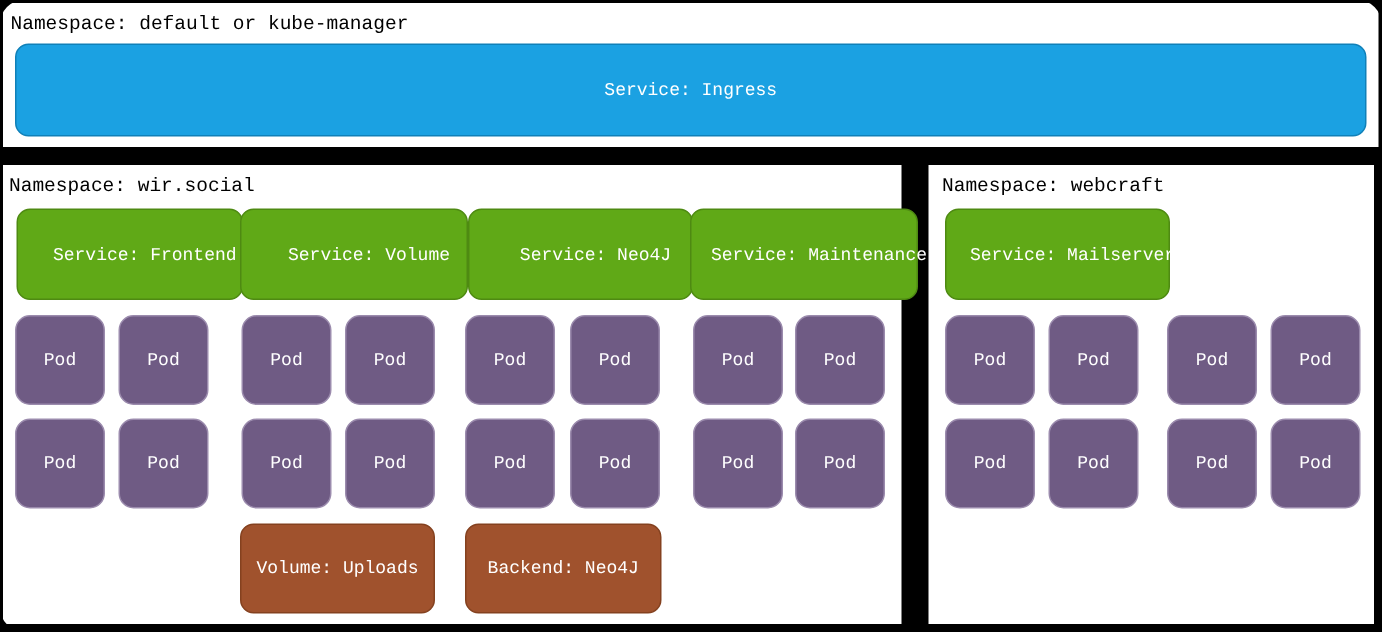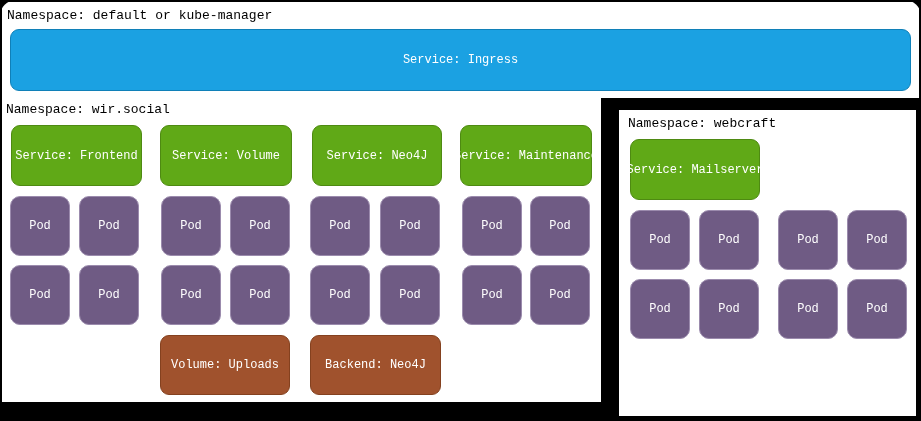--- a/index.html
+++ b/index.html
@@ -26,35 +26,35 @@
     display: flex;
     align-items: center;
     justify-content: center;
     color: #ffffff;
     font-size: 12px;
     border-radius: 9px;
     text-align: left;
     white-space: nowrap;
   }
   .ingress { background: var(--blue, #1BA1E2); border: 1px solid #1080b8; }
-  .svc     { background: var(--green, #60A917); border: 1px solid #4e8a12; height: 59px; }
+  .svc     { background: var(--green, #60A917); border: 1px solid #4e8a12; height: 59px; padding-left: 20px; }
   .pod     { background: var(--purple, #6F5B84); border: 1px solid #9b8bad; width: 58px; height: 58px; border-radius: 10px; }
   .vol     { background: var(--brown, #A0522D); border: 1px solid #84411f; height: 58px; }
 </style>
 </head>
 <body>
 
 <div class="stage">
 
   <section class="panel" style="left:2px; top:2px; width:917px; height:96px;">
     <div class="ns-label" style="left:5px; top:6px;">Namespace: default or kube-manager</div>
     <div class="box ingress" style="left:8px; top:27px; width:899px; height:60px;">Service: Ingress</div>
   </section>
 
-  <section class="panel" style="left:2px; top:96px; width:599px; height:306px;">
+  <section class="panel" style="left:2px; top:110px; width:599px; height:306px;">
     <div class="ns-label" style="left:4px; top:6px;">Namespace: wir.social</div>
 
     <div class="box svc" style="left:9px;  top:29px; width:129px;">Service: Frontend</div>
     <div class="box svc" style="left:158px; top:29px; width:130px;">Service: Volume</div>
     <div class="box svc" style="left:310px; top:29px; width:128px;">Service: Neo4J</div>
     <div class="box svc" style="left:458px; top:29px; width:130px;">Service: Maintenance</div>
 
     <div class="box pod" style="left:8px;   top:100px;">Pod</div>
     <div class="box pod" style="left:77px;  top:100px;">Pod</div>
     <div class="box pod" style="left:159px; top:100px;">Pod</div>

